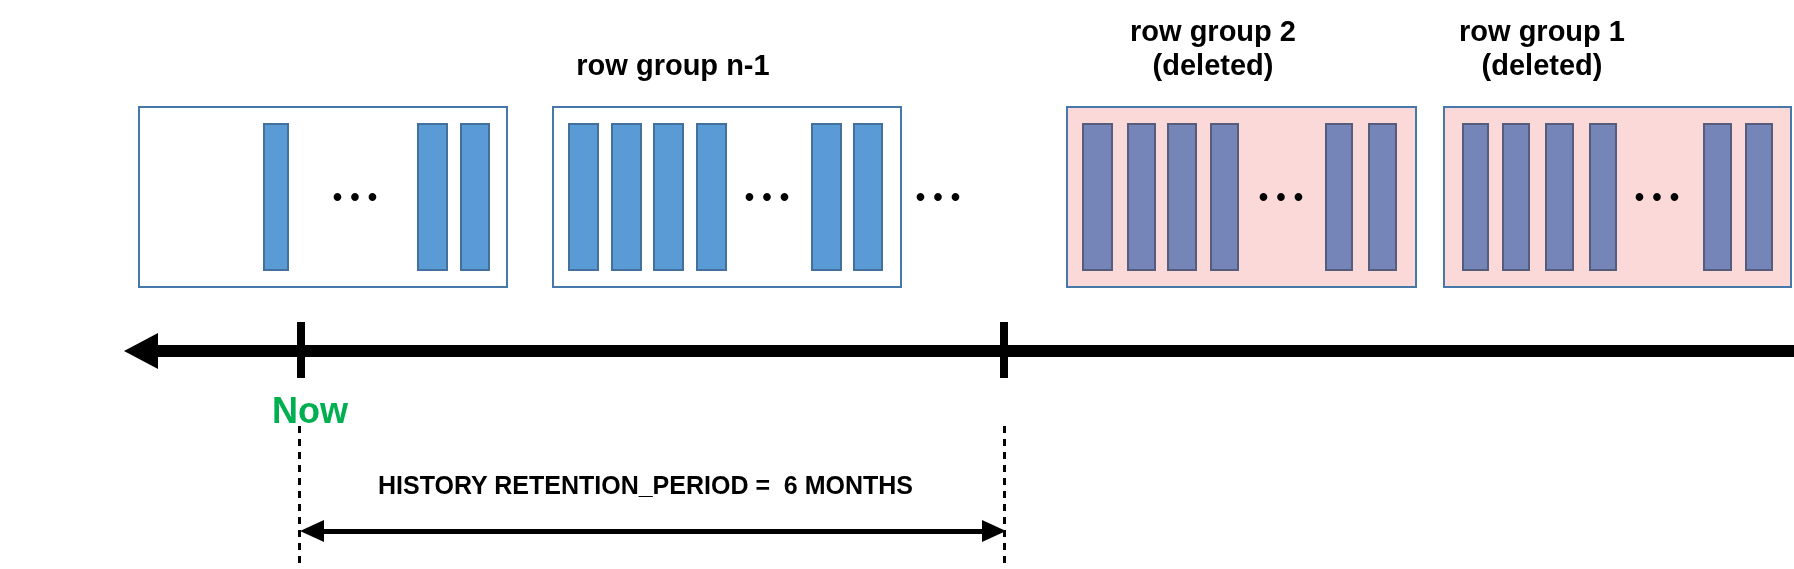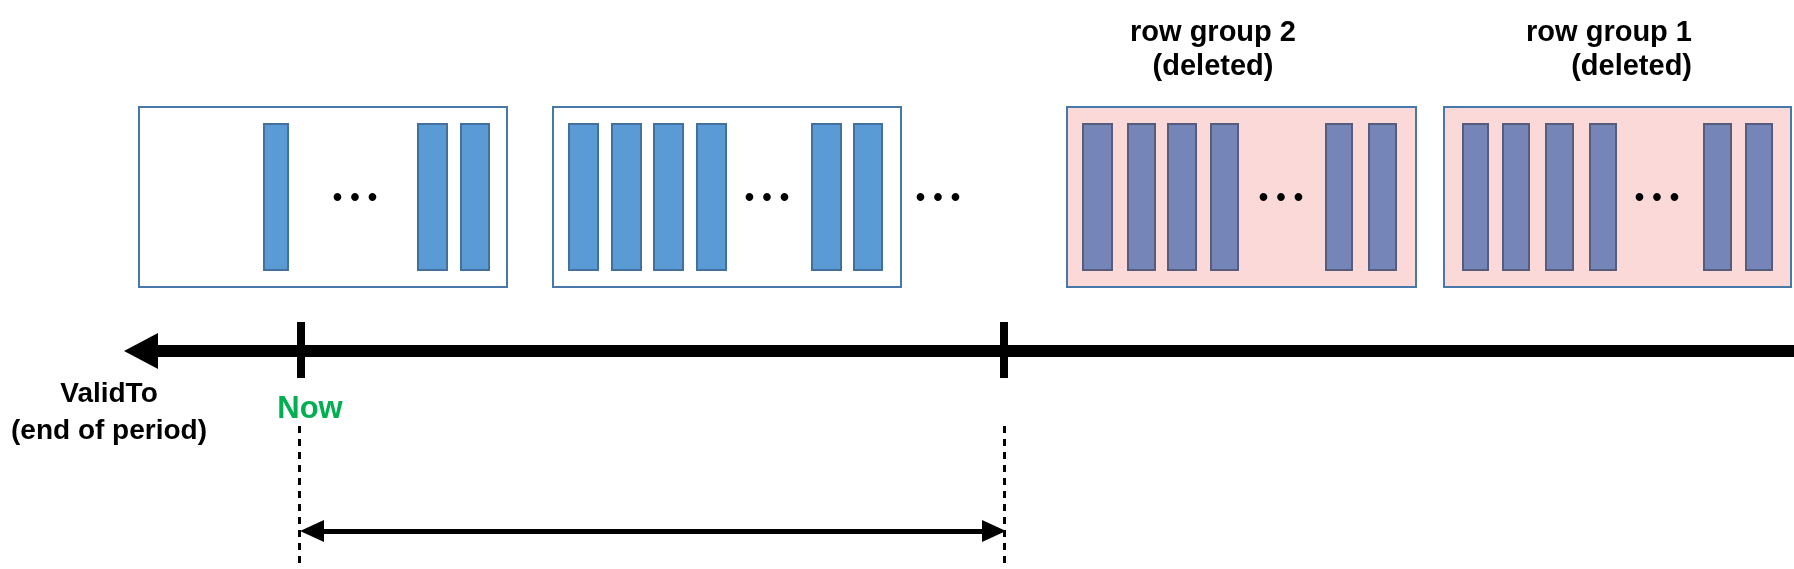--- a/index.html
+++ b/index.html
@@ -49,21 +49,21 @@
   .tick{position:absolute;top:322px;width:8px;height:56px;background:#000;}
   .tick.now{left:297px;}
   .tick.cutoff{left:1000px;}
   .axis-caption{
     position:absolute;left:0;top:374px;width:218px;
     text-align:center;font-weight:bold;font-size:28px;line-height:37px;color:#000;
   }
   .axis-caption span{display:block;}
   .now-label{
     position:absolute;left:265px;top:390px;width:90px;
-    text-align:center;font-weight:bold;font-size:31px;color:#00B050;
+    text-align:center;font-weight:bold;font-size:36px;color:#00B050;
   }
   .cutoff-label{
     position:absolute;left:813px;top:390px;width:300px;
     text-align:center;font-weight:bold;font-size:29px;color:#FF0000;
     white-space:nowrap;
   }
   .retention-label{
     position:absolute;left:378px;top:471px;
     font-weight:bold;font-size:25px;color:#000;
     white-space:pre;
@@ -78,25 +78,28 @@
   .range-head{position:absolute;top:520px;width:0;height:0;
     border-top:11px solid transparent;border-bottom:11px solid transparent;}
   .range-head.left{left:300px;border-right:24px solid #000;}
   .range-head.right{left:982px;border-left:24px solid #000;}
 </style>
 </head>
 <body>
 
 <div id="stage">
 
+  <div class="group-label" style="left:523px;top:48px;">
+    <span>row group n-1</span>
+  </div>
   <div class="group-label" style="left:1063px;top:14px;">
     <span>row group 2</span>
     <span>(deleted)</span>
   </div>
-  <div class="group-label" style="left:1392px;top:14px;text-align:right;">
+  <div class="group-label" style="left:1392px;top:14px;">
     <span>row group 1</span>
     <span>(deleted)</span>
   </div>
 
   <div class="group-box" style="left:138px;width:370px;">
     <div class="bar" style="left:123px;width:26px;"></div>
     <span class="dots" style="left:165px;top:69px;width:100px;">•••</span>
     <div class="bar" style="left:277px;width:31px;"></div>
     <div class="bar" style="left:320px;width:30px;"></div>
   </div>
@@ -131,26 +134,23 @@
     <span class="dots" style="left:162px;top:69px;width:100px;">•••</span>
     <div class="bar" style="left:258px;width:29px;"></div>
     <div class="bar" style="left:300px;width:28px;"></div>
   </div>
 
   <div class="axis-arrowhead"></div>
   <div class="axis-line"></div>
   <div class="tick now"></div>
   <div class="tick cutoff"></div>
 
-  <div class="axis-caption">
-    <span>ValidTo</span>
-    <span>(end of period)</span>
-  </div>
 
   <div class="now-label">Now</div>
 
   <div class="dashed now"></div>
   <div class="dashed cutoff"></div>
+  <div class="retention-label">HISTORY RETENTION_PERIOD =  6 MONTHS</div>
   <div class="range-line"></div>
   <div class="range-head left"></div>
   <div class="range-head right"></div>
 
 </div>
 
 </body></html>

